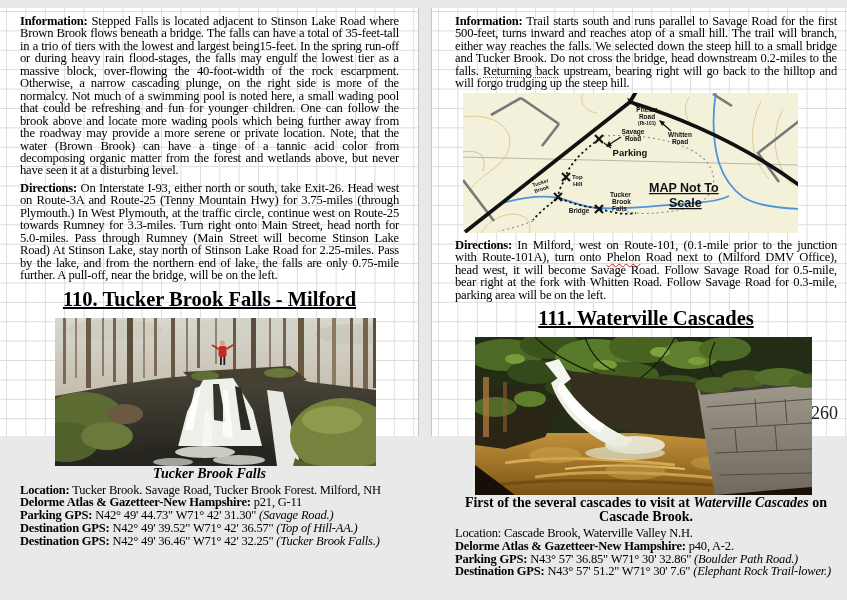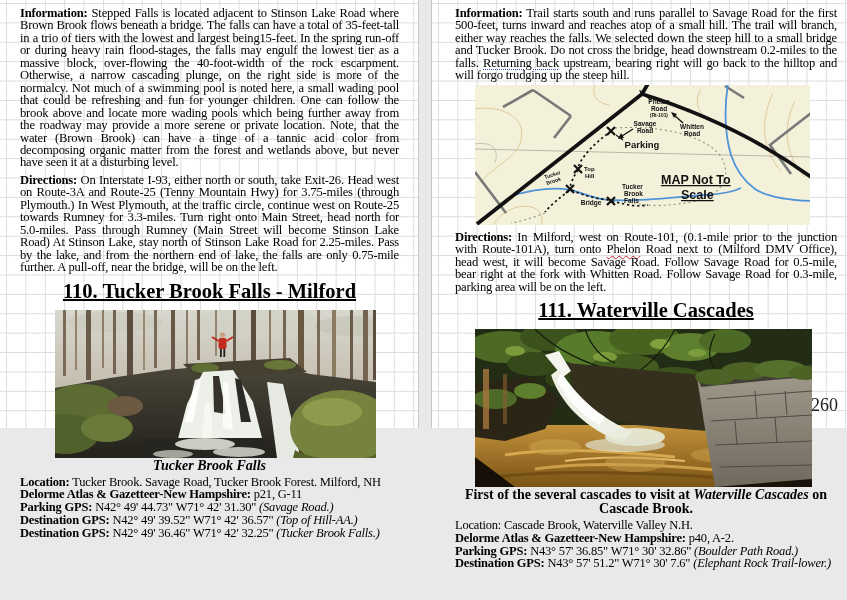--- a/index.html
+++ b/index.html
@@ -2,21 +2,21 @@
 <html><head>
 <meta charset="utf-8">
 <style>
   html,body{margin:0;padding:0;}
   body{
     width:847px;height:600px;position:relative;overflow:hidden;
     background:#e9e9e9;
     font-family:"Liberation Serif", serif;color:#000;
   }
   .page{
-    position:absolute;top:0;height:428px;background:#ffffff;
+    position:absolute;top:8px;height:428px;background:#ffffff;
     background-image:
       linear-gradient(to right,#dcdcdc 1px,transparent 1px),
       linear-gradient(to bottom,#dcdcdc 1px,transparent 1px);
     background-size:19.4px 19.4px;
     background-position:6px 3px;
     box-sizing:border-box;
   }
   #page-left{left:0;width:419px;padding:7px 19px 0 20px;border-right:1px solid #c6c6c6;}
   #page-right{left:431px;width:416px;padding:7px 10px 16px 23px;border-left:1px solid #c6c6c6;}
   p.body{font-size:12.6px;line-height:12.45px;text-align:justify;margin:0 0 5px 0;letter-spacing:-0.2px;}
@@ -29,21 +29,21 @@
   .caption{
     text-align:center;font-size:14px;line-height:14px;font-weight:bold;margin:1px 0 3px 0;
   }
   .caption.it{font-style:italic;}
   .caption .em{font-style:italic;}
   .details{font-size:12.5px;line-height:12.8px;letter-spacing:-0.2px;}
   .details .it{font-style:italic;}
   .grammar{text-decoration:underline dotted #3355cc;text-decoration-thickness:1px;text-underline-offset:2px;}
   .spell{text-decoration:underline wavy #cc2222;text-decoration-thickness:1px;text-underline-offset:2px;}
   .pagenum{position:absolute;right:9px;bottom:12px;font-size:18px;color:#222;}
-  .mapwrap{margin:-2px 0 2px 20px;}
+  .mapwrap{margin:-2px 0 2px 8px;}
   .photowrap-l{margin:3px 0 0 35px;}
   .photowrap-r{margin:3px 0 0 20px;}
   svg text{font-family:"Liberation Sans", sans-serif;fill:#111;}
 </style>
 </head>
 <body>
 
 <div class="page" id="page-left">
   <p class="body"><span class="lbl">Information:</span><span> Stepped Falls is located adjacent to Stinson Lake Road where Brown Brook flows beneath a bridge. The falls can have a total of 35-feet-tall in a trio of tiers with the lowest and largest being15-feet. In the spring run-off or during heavy rain flood-stages, the falls may engulf the lowest tier as a massive block, over-flowing the 40-foot-width of the rock escarpment. Otherwise, a narrow cascading plunge, on the right side is more of the normalcy.  Not much of a swimming pool is noted here, a small wading pool that could be refreshing and fun for younger children.  One can follow the brook above and locate more wading pools which being further away from the roadway may provide a more serene or private location. Note, that the water (Brown Brook) can have a tinge of a tannic acid color from decomposing organic matter from the forest and wetlands above, but never have seen it at a disturbing level.</span></p>
 

